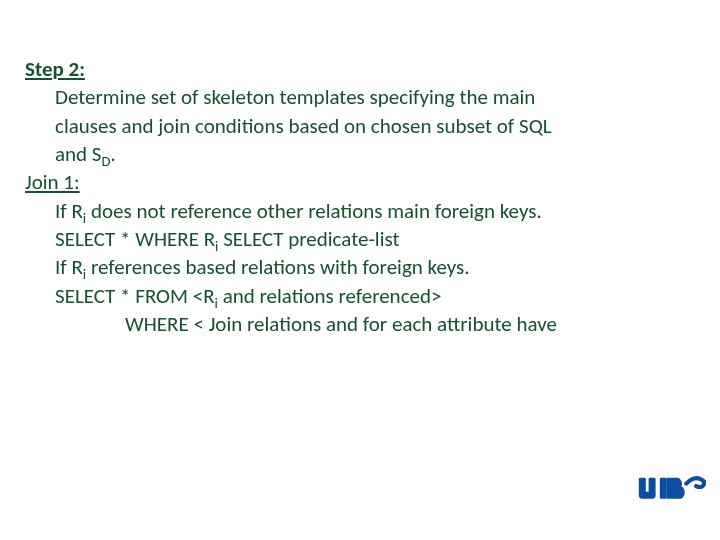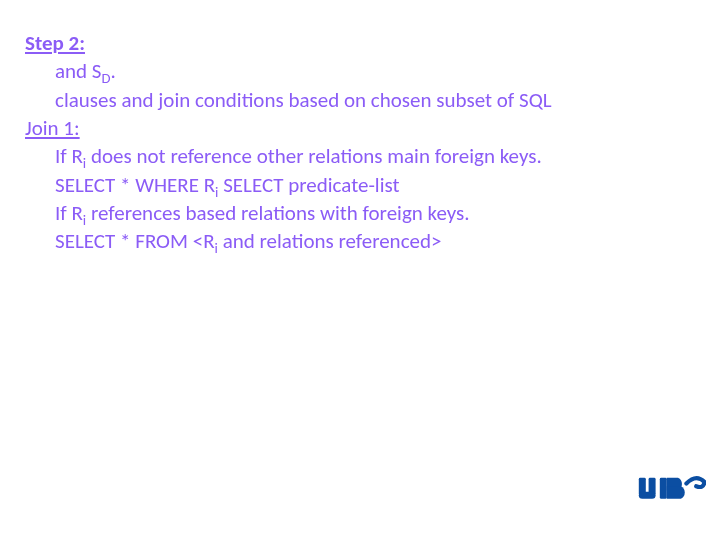--- a/index.html
+++ b/index.html
@@ -1,53 +1,55 @@
 <!DOCTYPE html>
 <html><head>
 <meta charset="utf-8">
 <style>
   * { margin: 0; padding: 0; box-sizing: border-box; }
   html, body { width: 720px; height: 540px; background: #fff; font-family: Calibri, "Segoe UI", Arial, sans-serif; overflow: hidden; }
-  .slide { position: relative; width: 720px; height: 520px; padding: 29px 25px 25px 25px; color: #8b5cf6; }
+  .slide { position: relative; width: 720px; height: 520px; padding: 55px 25px 25px 25px; color: #14532d; }
   .content { font-size: 21px; line-height: 1.35; }
   .step-heading { font-weight: 700; text-decoration: underline; }
   .case-heading { text-decoration: underline; }
   .indent { padding-left: 30px; }
   .indent2 { padding-left: 100px; }
   sub { font-size: 0.7em; vertical-align: sub; line-height: 0; }
   .logo { position: absolute; right: 14px; bottom: 10px; }
   .logo svg { width: 70px; height: 34px; }
 </style>
 </head>
 <body>
 
 <div class="slide">
   <div class="content">
 
     <div class="step-heading">Step 2:</div>
 
+    <div class="indent">Determine set of skeleton templates specifying the main</div>
+    <div class="indent">clauses and join conditions based on chosen subset of SQL</div>
     <div class="indent">
       <span>and S</span><sub>D</sub><span>.</span>
     </div>
-    <div class="indent">clauses and join conditions based on chosen subset of SQL</div>
 
     <div class="case-heading">Join 1:</div>
     <div class="indent">
       <span>If R</span><sub>i</sub><span> does not reference other relations main foreign keys.</span>
     </div>
     <div class="indent">
       <span> SELECT * WHERE R</span><sub>i</sub><span> SELECT predicate-list</span>
     </div>
 
     <div class="indent">
       <span>If R</span><sub>i</sub><span> references based relations with foreign keys.</span>
     </div>
     <div class="indent">
       <span>SELECT * FROM &lt;R</span><sub>i</sub><span> and relations referenced&gt;</span>
     </div>
+    <div class="indent2">WHERE  &lt; Join relations and for each attribute have</div>
 
   </div>
 
   <div class="logo">
     <svg viewBox="0 0 100 48">
       <g fill="#0b4ea2">
         <rect x="4" y="8" width="10" height="24" rx="2"></rect>
         <rect x="18" y="8" width="10" height="24" rx="2"></rect>
         <rect x="4" y="28" width="24" height="10" rx="5"></rect>
         <rect x="34" y="8" width="10" height="30" rx="2"></rect>

